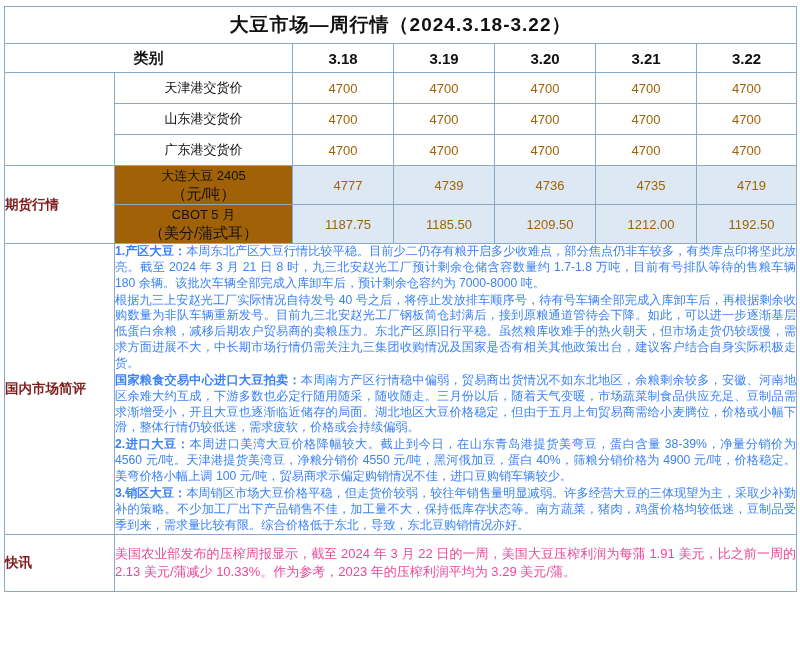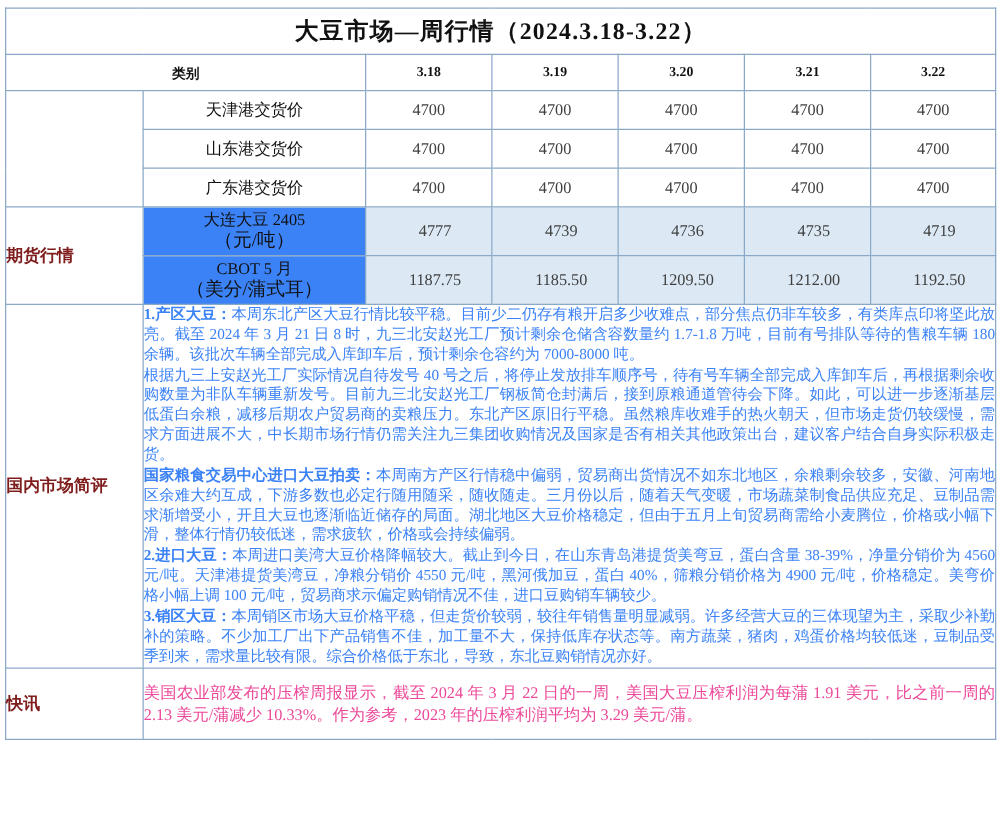--- a/index.html
+++ b/index.html
@@ -19,41 +19,40 @@
     height: 652px;
     box-sizing: border-box;
     padding: 6px 4px 4px 4px;
     background: #ffffff;
   }
   table.main {
     border-collapse: collapse;
     table-layout: fixed;
     width: 792px;
     border: 1px solid #7f9fbf;
-    font-family: Liberation Serif, serif;
   }
   table.main td, table.main th {
     border: 1px solid #8aa9c6;
     padding: 0;
     vertical-align: middle;
     background: #ffffff;
   }
   .title-cell {
     background: #cfe0f0;
     text-align: center;
     font-size: 19px;
     font-weight: bold;
     letter-spacing: 1px;
     height: 36px;
     color: #111;
   }
   .hdr {
     background: #cfe0f0;
     text-align: center;
-    font-size: 11px;
+    font-size: 15px;
     font-weight: bold;
     height: 28px;
     color: #111;
   }
   .rowlabel {
     background: #dbe9f6;
     text-align: center;
     font-size: 13px;
     height: 30px;
     color: #111;
@@ -61,29 +60,29 @@
   .grouplabel {
     background: #dbe9f6;
     text-align: left;
     font-size: 13.5px;
     font-weight: bold;
     color: #7f1d1d;
   }
   .num {
     text-align: center;
     font-size: 13px;
-    color: #404040;
+    color: #a16207;
     background: #ffffff;
   }
   .num.shaded {
     background: #dce9f5;
     padding-left: 10px;
   }
   .rowlabel.shaded {
-    background: #3b82f6;
+    background: #a16207;
   }
   .sub2 {
     font-size: 15px;
     line-height: 1.15;
   }
   .commentary {
     padding: 4px 6px 5px 6px;
     font-size: 12.2px;
     line-height: 1.30;
     text-align: justify;

